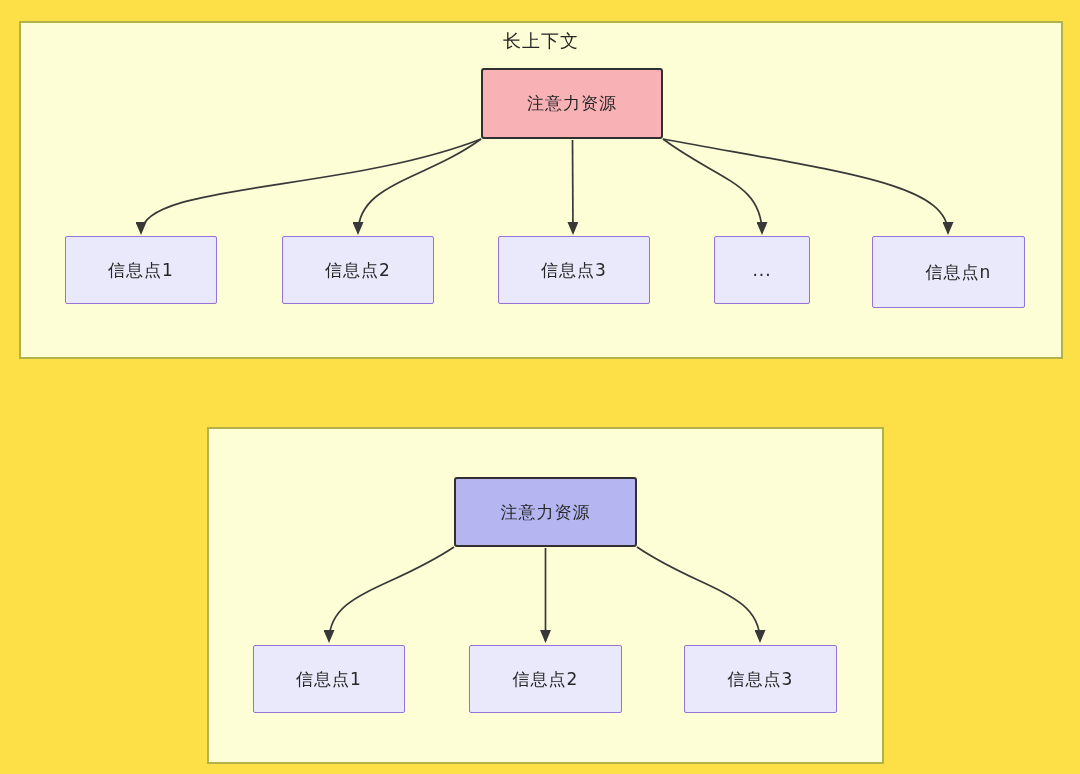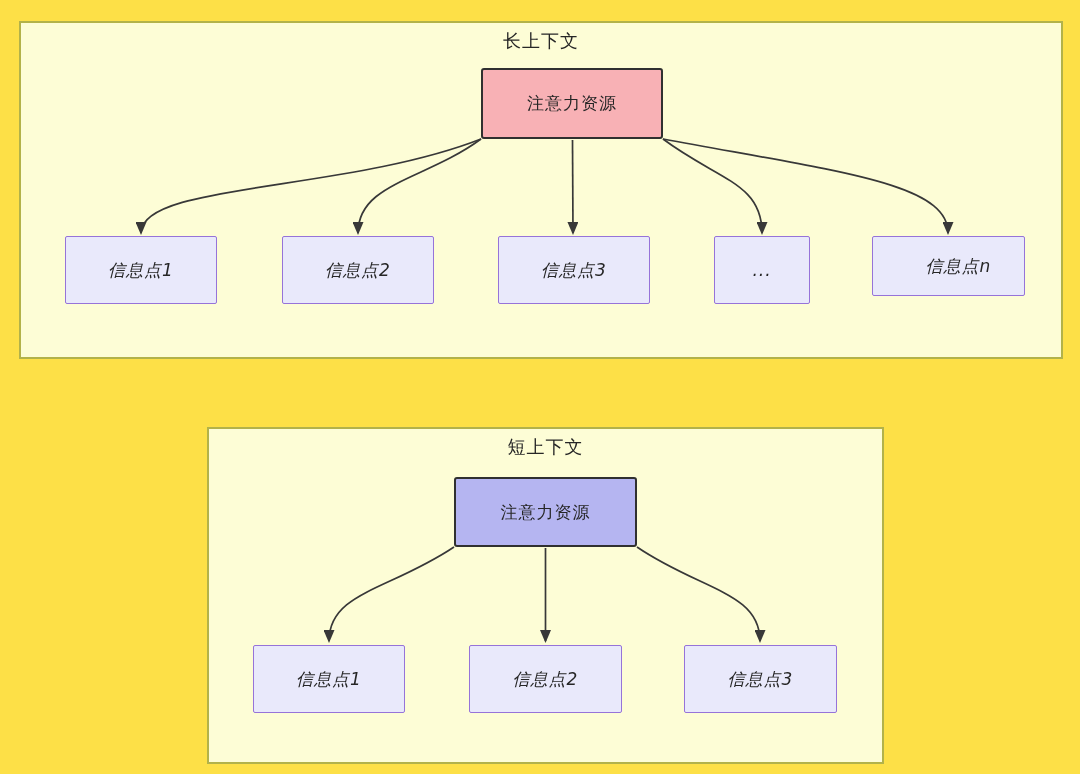--- a/index.html
+++ b/index.html
@@ -39,21 +39,20 @@
     border: 2.5px solid var(--attention-border, #303030);
     border-radius: 3px;
     text-align: center;
   }
   .attention-long { background: var(--attention-long-fill, #f8b1b5); }
   .attention-short { background: var(--attention-short-fill, #b5b5f1); }
   .info {
     background: var(--info-fill, #e9e9fb);
     border: 1.7px solid var(--info-border, #9673d9);
     border-radius: 2px;
-    font-style: italic;
   }
   .edges {
     position: absolute;
     left: 0; top: 0;
     width: 1080px; height: 774px;
     pointer-events: none;
   }
   .edge {
     fill: none;
     stroke: var(--edge-color, #383838);
@@ -63,21 +62,20 @@
 </style>
 </head>
 <body>
 
 <div class="canvas">
 
   <div class="panel" style="left:19px; top:21px; width:1044px; height:338px;"></div>
   <div class="panel-title" style="left:19px; top:29px; width:1044px;">长上下文</div>
 
   <div class="panel" style="left:207px; top:427px; width:677px; height:337px;"></div>
-  <div class="panel-title" style="left:207px; top:435px; width:677px;">短上下文</div>
 
   <svg class="edges" viewBox="0 0 1080 774">
     <defs>
       <marker id="arrow" markerUnits="userSpaceOnUse" markerWidth="13" markerHeight="11" refX="11" refY="5.5" orient="auto">
         <path class="arrowhead" d="M0,0 L13,5.5 L0,11 Z"></path>
       </marker>
     </defs>
 
     <path class="edge" d="M 481 139 C 345 192, 141 183, 141 233" marker-end="url(#arrow)"></path>
     <path class="edge" d="M 481 139 C 425 180, 358 183, 358 233" marker-end="url(#arrow)"></path>
@@ -89,21 +87,21 @@
     <path class="edge" d="M 545.5 548 L 545.5 641" marker-end="url(#arrow)"></path>
     <path class="edge" d="M 637 547 C 700 590, 760 592, 760 641" marker-end="url(#arrow)"></path>
   </svg>
 
   <div class="node attention attention-long" style="left:481px; top:68px; width:182px; height:71px;">注意力资源</div>
 
   <div class="node info" style="left:65px; top:236px; width:152px; height:68px;">信息点1</div>
   <div class="node info" style="left:282px; top:236px; width:152px; height:68px;">信息点2</div>
   <div class="node info" style="left:498px; top:236px; width:152px; height:68px;">信息点3</div>
   <div class="node info" style="left:714px; top:236px; width:96px; height:68px;">...</div>
-  <div class="node info" style="left:872px; top:236px; width:153px; height:60px;padding-left:20px;">信息点n</div>
+  <div class="node info" style="left:872px; top:236px; width:153px; height:72px;padding-left:20px;">信息点n</div>
 
   <div class="node attention attention-short" style="left:454px; top:477px; width:183px; height:70px;">注意力资源</div>
 
   <div class="node info" style="left:253px; top:645px; width:152px; height:68px;">信息点1</div>
   <div class="node info" style="left:469px; top:645px; width:153px; height:68px;">信息点2</div>
   <div class="node info" style="left:684px; top:645px; width:153px; height:68px;">信息点3</div>
 
 </div>
 
 </body></html>

